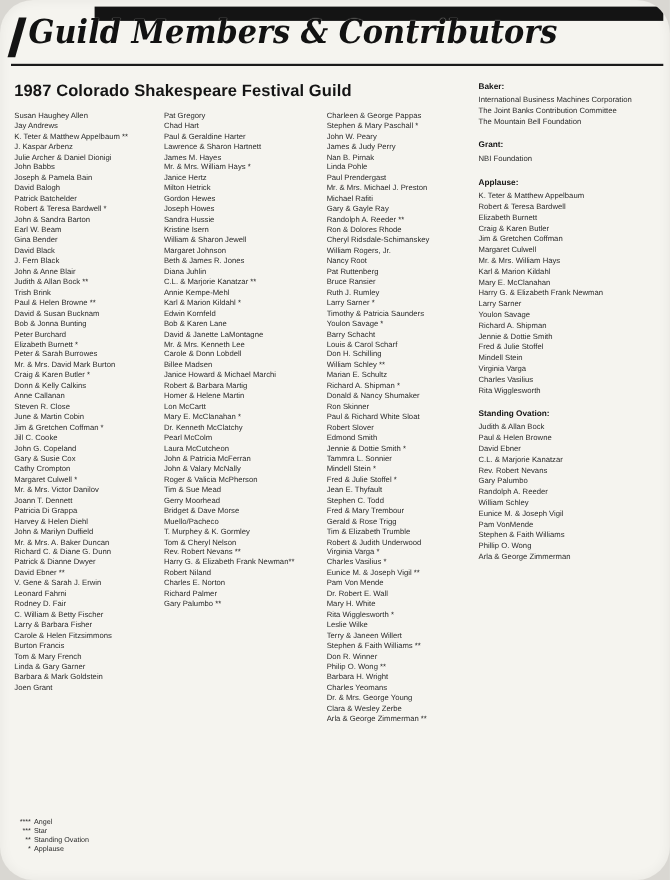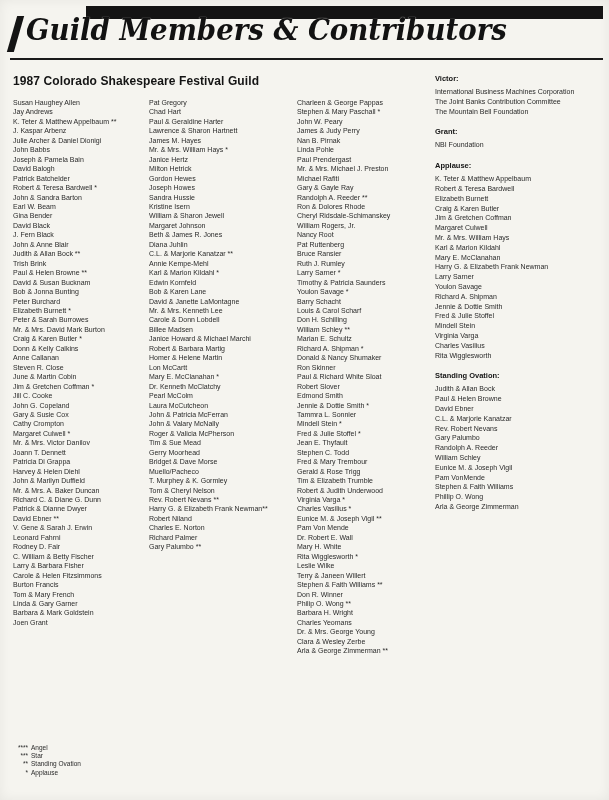--- a/index.html
+++ b/index.html
@@ -7,20 +7,21 @@
     width:609px;height:800px;
     background:#d9d7d2;
     font-family:"Liberation Sans", sans-serif;
     color:#1e1e1e;
     -webkit-font-smoothing:antialiased;
   }
   .page{
     position:relative;width:609px;height:800px;
     background:#f5f4ef;overflow:hidden;
     box-shadow:inset 0 0 12px rgba(0,0,0,0.06);
+    border-radius:30px;
   }
   
   .topbar{
     position:absolute;left:86px;top:6px;width:517px;height:13px;
     background:#141414;
   }
   .title-slash{
     position:absolute;left:12px;top:16px;width:7px;height:36px;
     background:#141414;transform:skewX(-16deg);
   }
@@ -37,21 +38,21 @@
     position:absolute;left:10px;top:58px;width:593px;height:2px;
     background:#1a1a1a;
   }
   
   .content{
     position:absolute;left:13px;top:66px;right:6px;bottom:0;
     display:flex;align-items:flex-start;
   }
   .guild{width:408px;flex:0 0 auto;}
   .guild-title{
-    font-size:12px;font-weight:bold;letter-spacing:0.1px;
+    font-size:15px;font-weight:bold;letter-spacing:0.1px;
     margin:8px 0 10px 0;color:#141414;
   }
   .cols{display:flex;}
   .gcol{overflow:hidden;}
   .gcol-1{width:136px;}
   .gcol-2{width:148px;}
   .gcol-3{width:124px;}
   .name{
     font-size:7px;line-height:9.45px;color:#2a2a2a;
     text-indent:-6px;padding-left:6px;
@@ -254,21 +255,21 @@
             <div class="name">Dr. &amp; Mrs. George Young</div>
             <div class="name">Clara &amp; Wesley Zerbe</div>
             <div class="name">Arla &amp; George Zimmerman **</div>
           </div>
       </div>
     </div>
 
     <div class="contrib">
 
       <div class="section">
-        <div class="section-label">Victor:</div>
+        <div class="section-label">Baker:</div>
         <div>
             <div class="name">International Business Machines Corporation</div>
             <div class="name">The Joint Banks Contribution Committee</div>
             <div class="name">The Mountain Bell Foundation</div>
           </div>
       </div>
 
       <div class="section">
         <div class="section-label">Grant:</div>
         <div>

